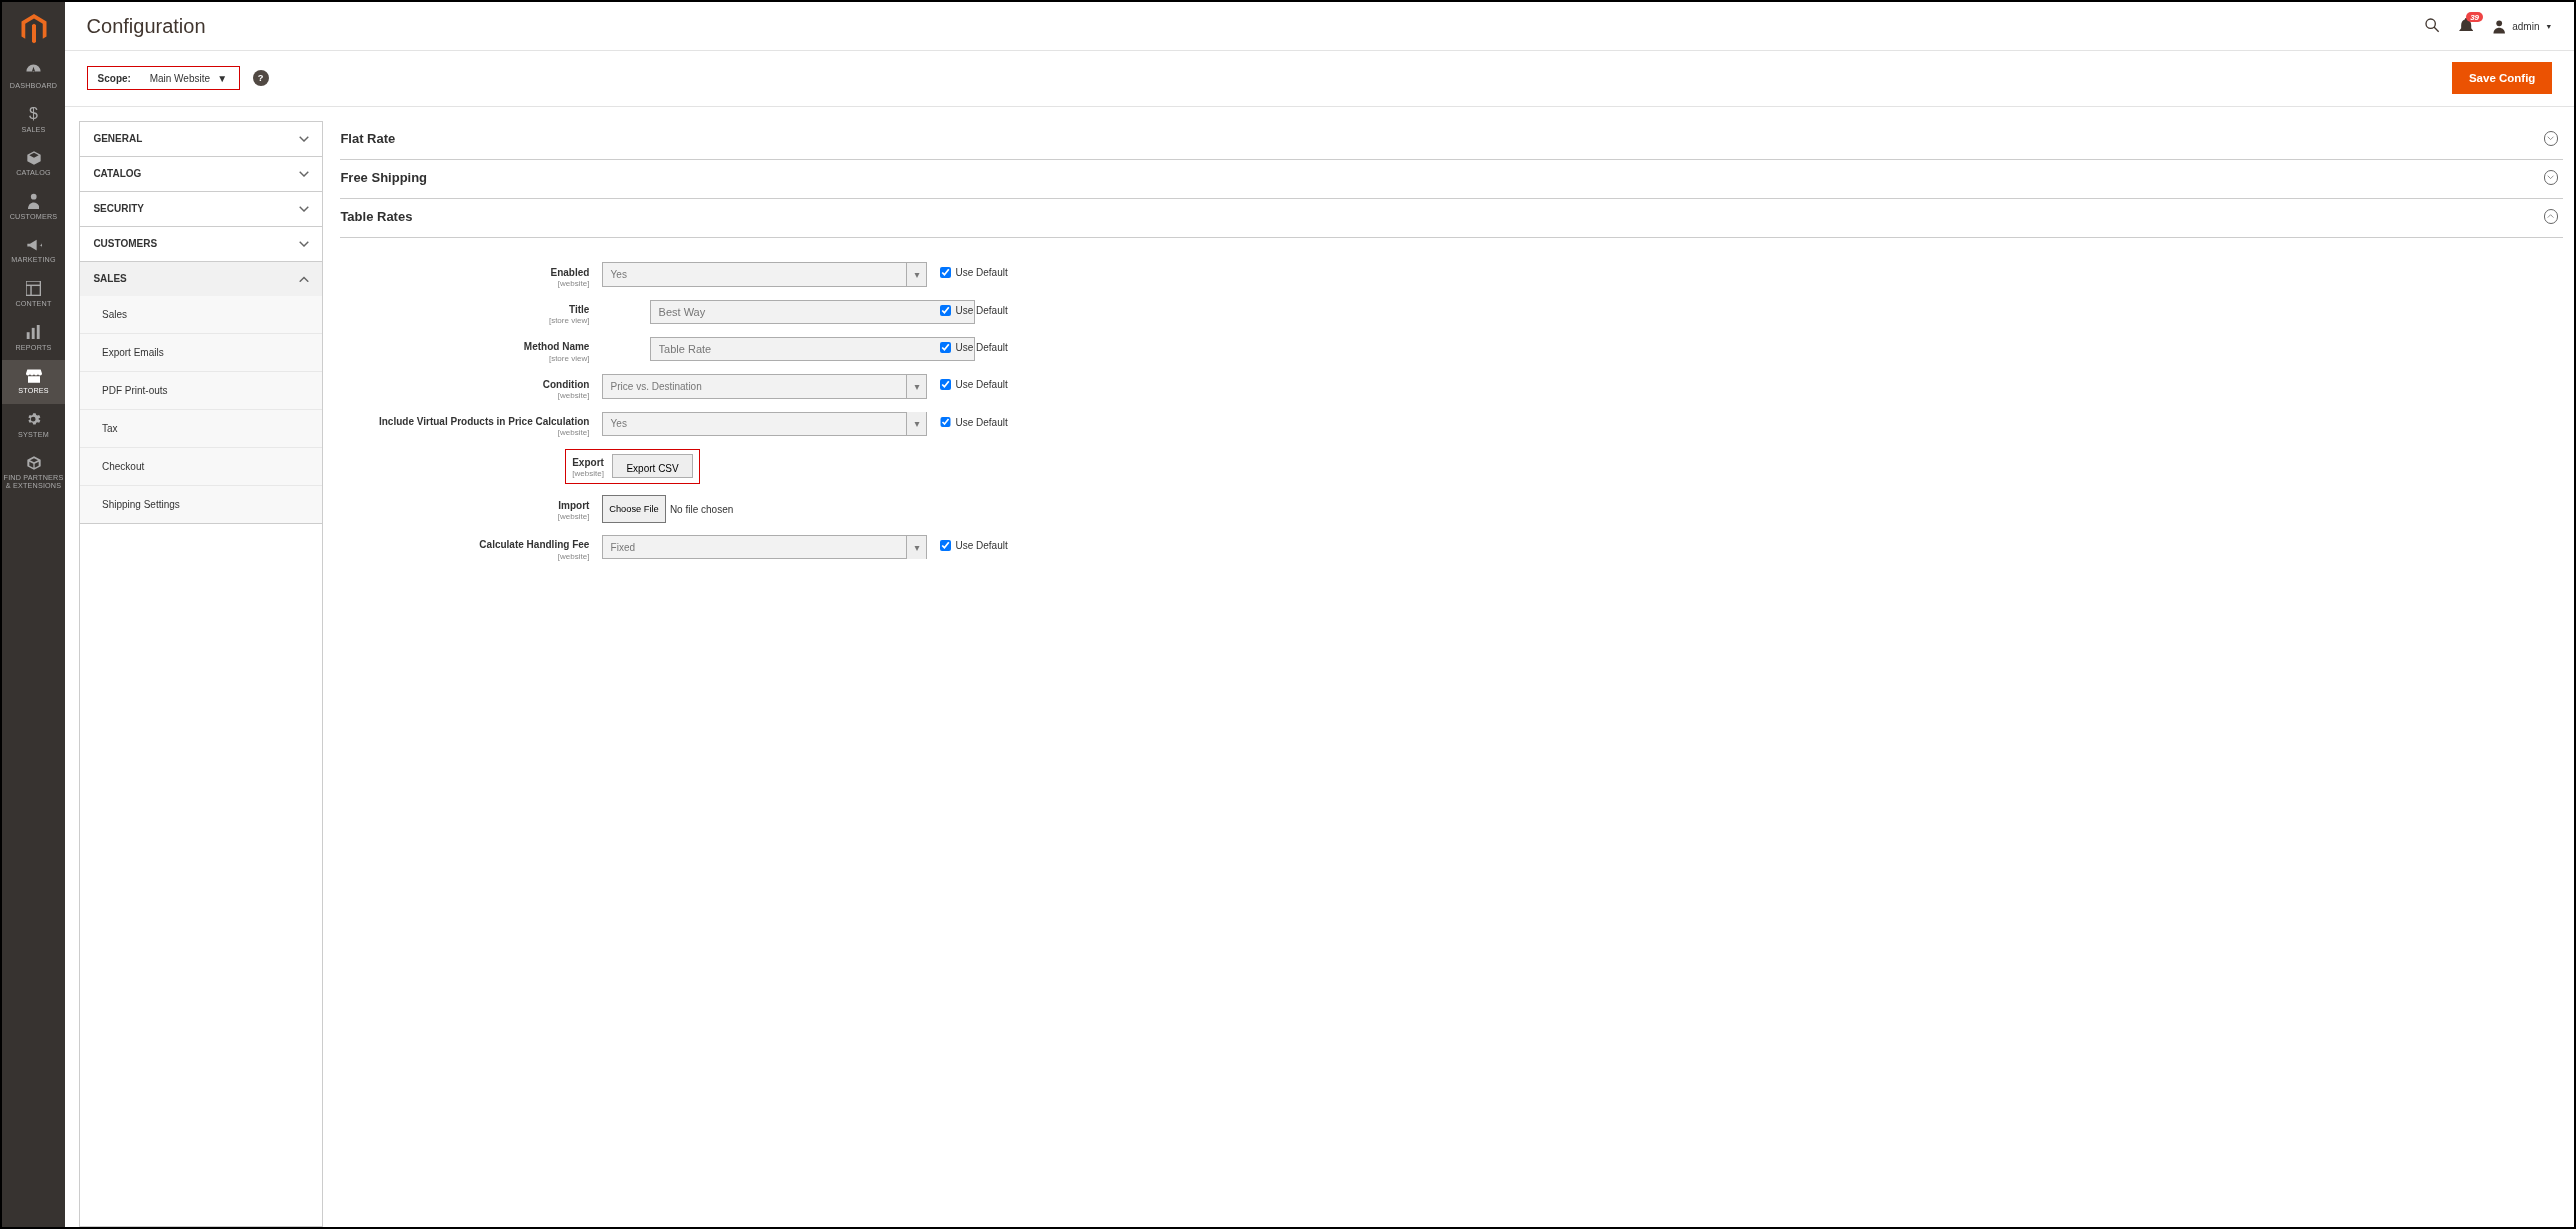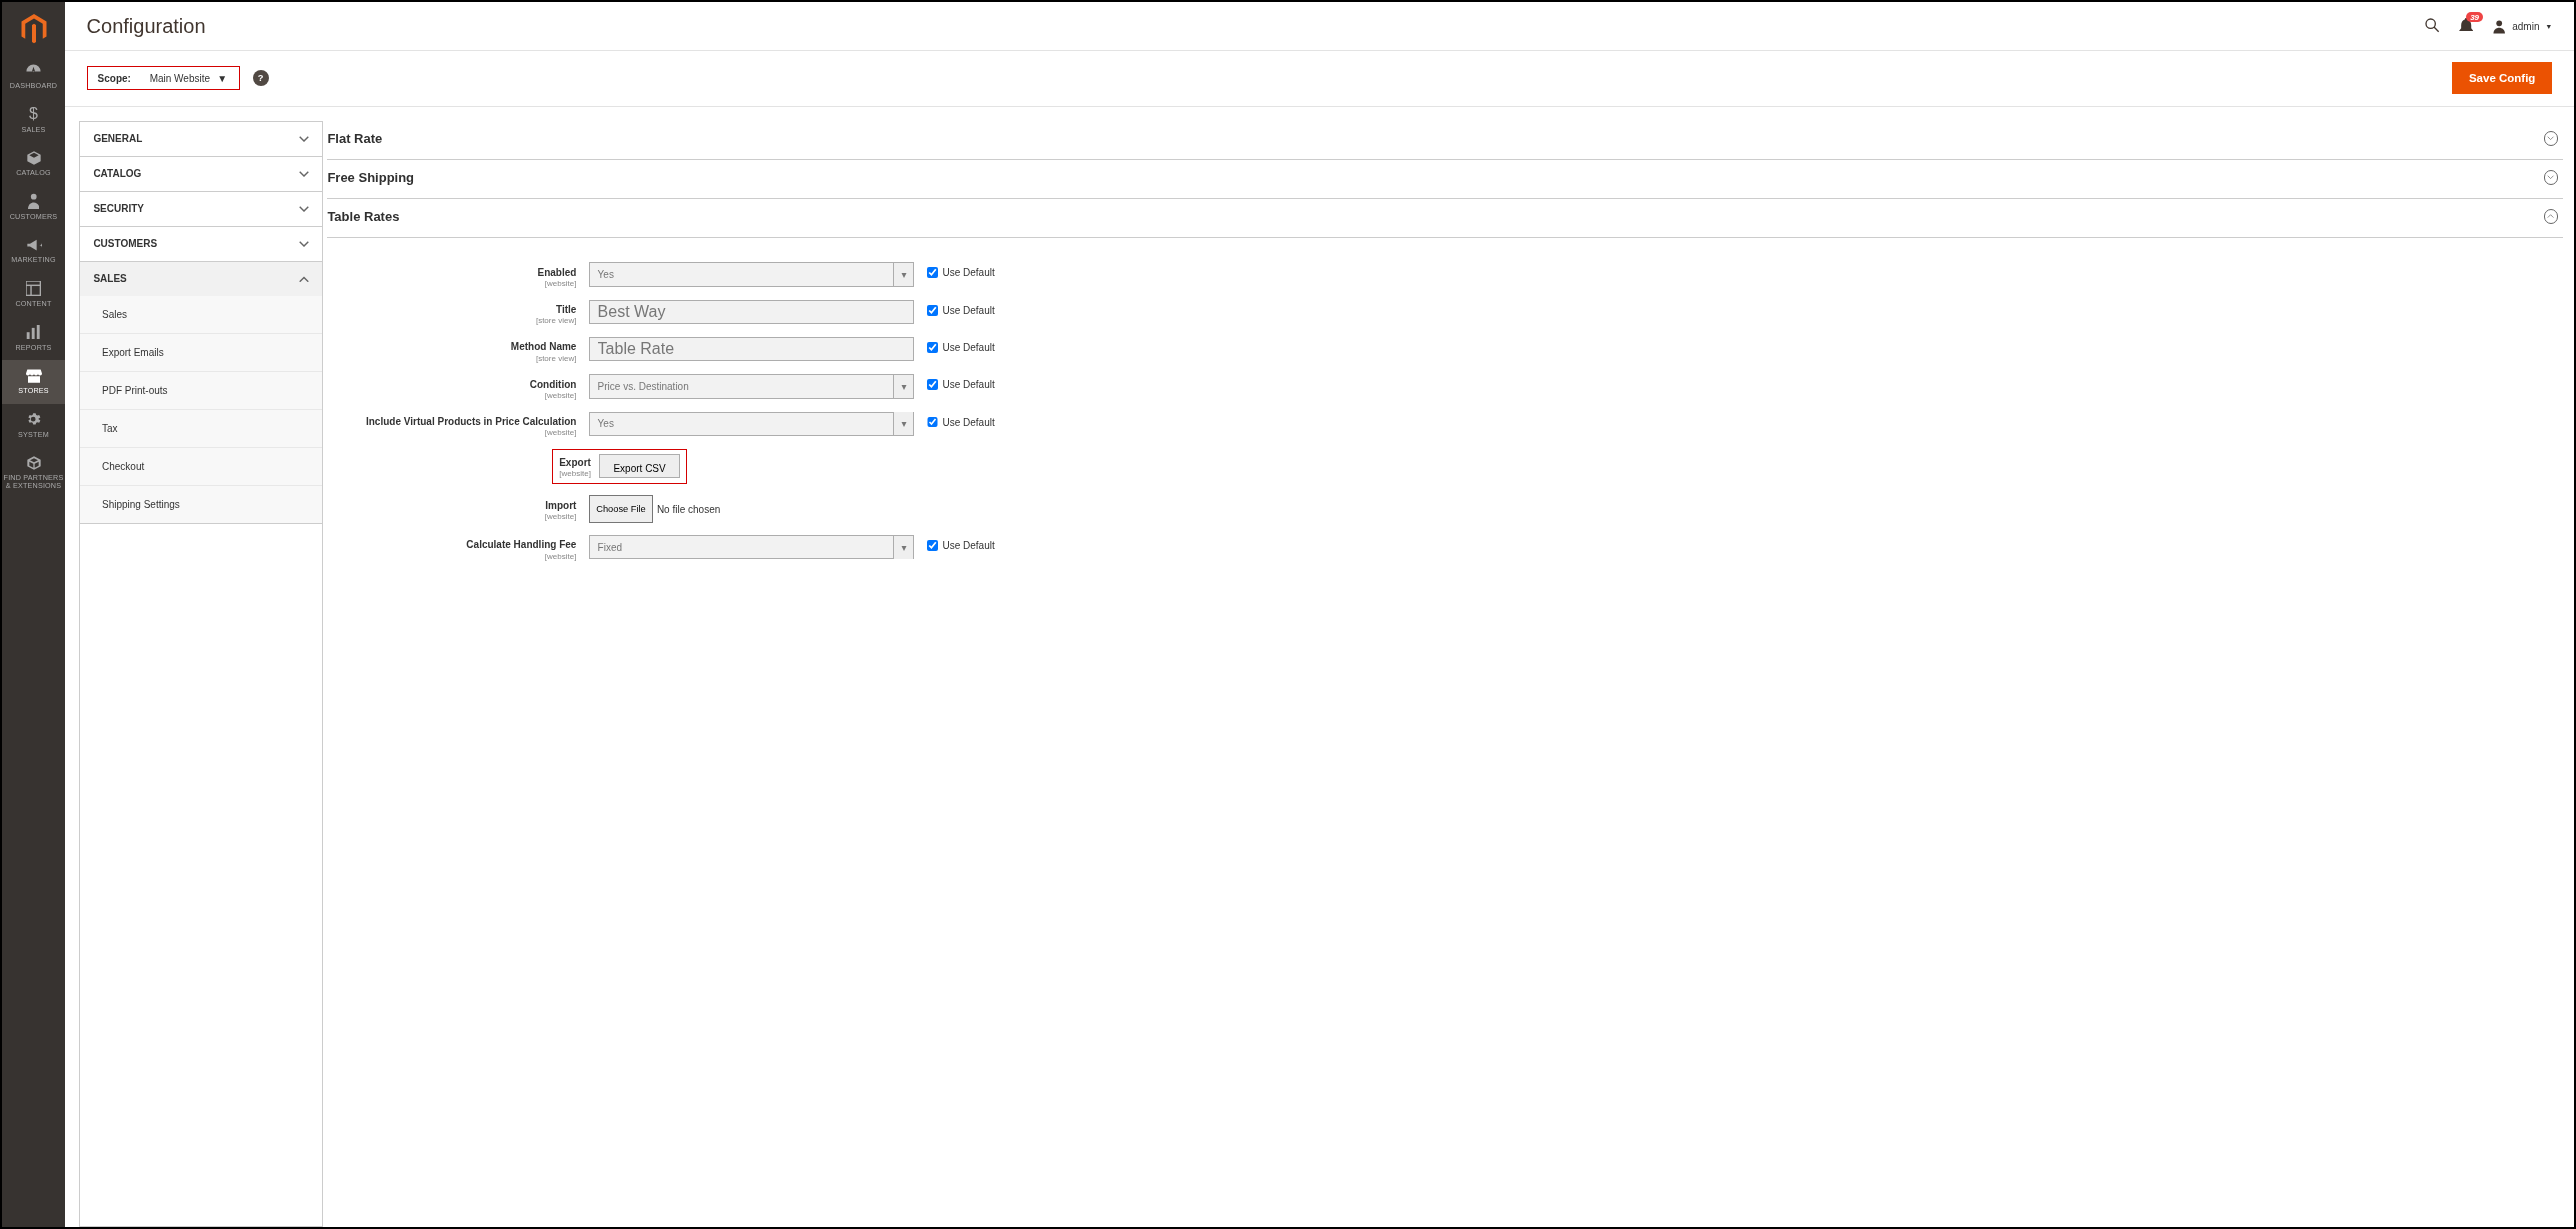--- a/index.html
+++ b/index.html
@@ -32,21 +32,21 @@
 
 .toolbar { display: flex; justify-content: space-between; align-items: center; padding: 11.5px 21.6px; border-top: 0.7px solid #e3e3e3; border-bottom: 0.7px solid #e3e3e3; }
 .scope-wrap { display: flex; align-items: center; gap: 13px; }
 .scope-box { border: 1.4px solid #d40000; padding: 5.8px 11.5px 5.8px 10px; display: flex; align-items: center; gap: 18.7px; justify-content: flex-end; }
 .scope-label { font-weight: 600; font-size: 10px; }
 .scope-select { display: flex; align-items: center; gap: 7.2px; font-size: 10px; cursor: pointer; }
 .help-circle { width: 16px; height: 16px; border-radius: 50%; background: #514943; color: #fff; display: flex; align-items: center; justify-content: center; font-size: 9.3px; font-weight: 700; cursor: pointer; }
 .save-btn { background: #eb5202; color: #fff; border: none; padding: 10px 17px; font-size: 11.5px; cursor: pointer; font-weight: 600; }
 
 
-.content { display: flex; padding: 14.4px 11.5px 0 14.4px; gap: 4px; flex: 1; overflow: auto; }
+.content { display: flex; padding: 14.4px 11.5px 0 14.4px; gap: 17px; flex: 1; overflow: auto; }
 .config-nav { width: 244px; border: 0.7px solid #ccc; flex-shrink: 0; }
 .config-nav-group { border-bottom: 0.7px solid #ccc; }
 .config-nav-header { display: flex; justify-content: space-between; align-items: center; padding: 11.5px 13px; font-weight: 700; font-size: 10px; cursor: pointer; background: #fff; }
 .config-nav-header.expanded { background: #f1f1f1; }
 .config-nav-sub { }
 .config-nav-sub-item { padding: 13px 13px 13px 21.6px; font-size: 10px; cursor: pointer; background: #f8f8f8; border-top: 0.7px solid #e8e8e8; }
 .config-nav-sub-item:first-child { border-top: none; }
 
 .config-panel { flex: 1; }
 .section-header { display: flex; justify-content: space-between; align-items: center; padding: 10px 4.3px 13px 0; border-bottom: 0.7px solid #ccc; cursor: pointer; }
@@ -54,21 +54,21 @@
 .toggle-circle { width: 14.4px; height: 14.4px; border: 0.7px solid #666; border-radius: 50%; display: flex; align-items: center; justify-content: center; font-size: 8.6px; }
 .section-body { padding: 18.7px 0 7.2px; }
 
 .form-row { display: flex; align-items: flex-start; padding: 5.8px 0; gap: 13px; }
 .form-label-col { width: 249px; text-align: right; padding-top: 4.3px; }
 .form-label { font-size: 10px; font-weight: 600; display: block; }
 .form-scope { font-size: 8px; color: #888; display: block; margin-top: 1.4px; }
 .form-control-col { width: 325px; }
 .form-default-col { display: flex; align-items: center; gap: 4.3px; padding-top: 5px; }
 .form-default-col label { font-size: 10px; }
-.form-input { width: 100%; height: 24.4px; border: 0.7px solid #adadad; background: #f2f2f2; padding: 0 7.2px; font-size: 16px; color: #777; }
+.form-input { width: 100%; height: 24.4px; border: 0.7px solid #adadad; background: #f2f2f2; padding: 0 7.2px; font-size: 11px; color: #777; margin-left: 48px; }
 .form-select { width: 100%; height: 24.4px; border: 0.7px solid #adadad; background: #f2f2f2; padding: 0 7.2px; font-size: 10px; color: #777; position: relative; display: flex; align-items: center; justify-content: space-between; }
 .select-arrow-box { width: 20px; height: 23px; border-left: 0.7px solid #adadad; display: flex; align-items: center; justify-content: center; margin-right: -7.2px; background: #efefef; }
 .btn-plain { height: 24.4px; padding: 8px 13px; border: 0.7px solid #adadad; background: #eee; font-size: 10px; cursor: pointer; }
 .btn-file { height: 28px; padding: 0 5.8px; border: 0.7px solid #767676; background: #efefef; font-size: 9.3px; cursor: pointer; }
 .file-text { font-size: 10px; margin-left: 4.3px; }
 .highlight-red { border: 1.4px solid #d40000; padding: 4.3px 5.8px; display: inline-flex; align-items: center; gap: 8.6px; }
 .highlight-red .form-label-col { width: auto; text-align: right; padding-top: 2.9px; }
 
 input[type="checkbox"] { width: 10.8px; height: 10.8px; }
 </style>

